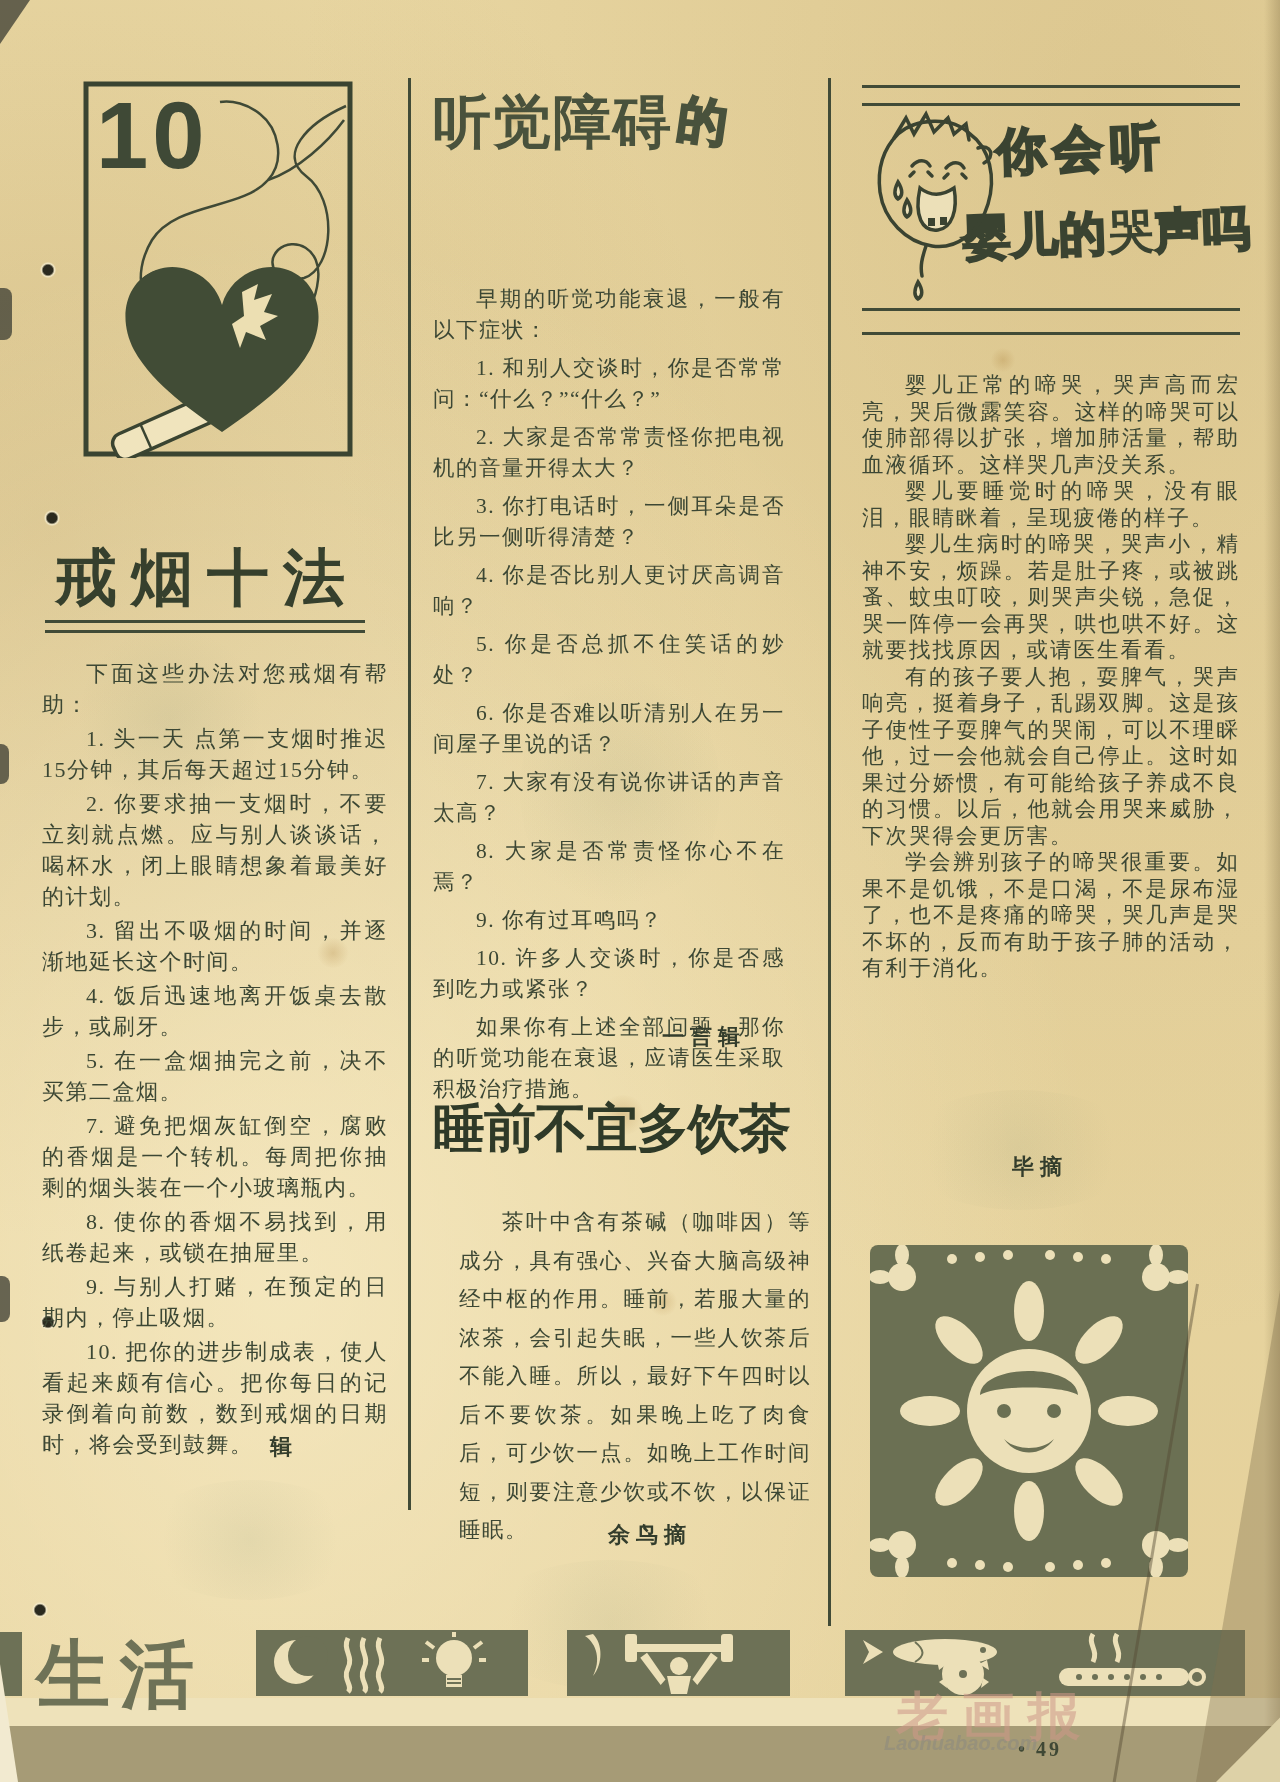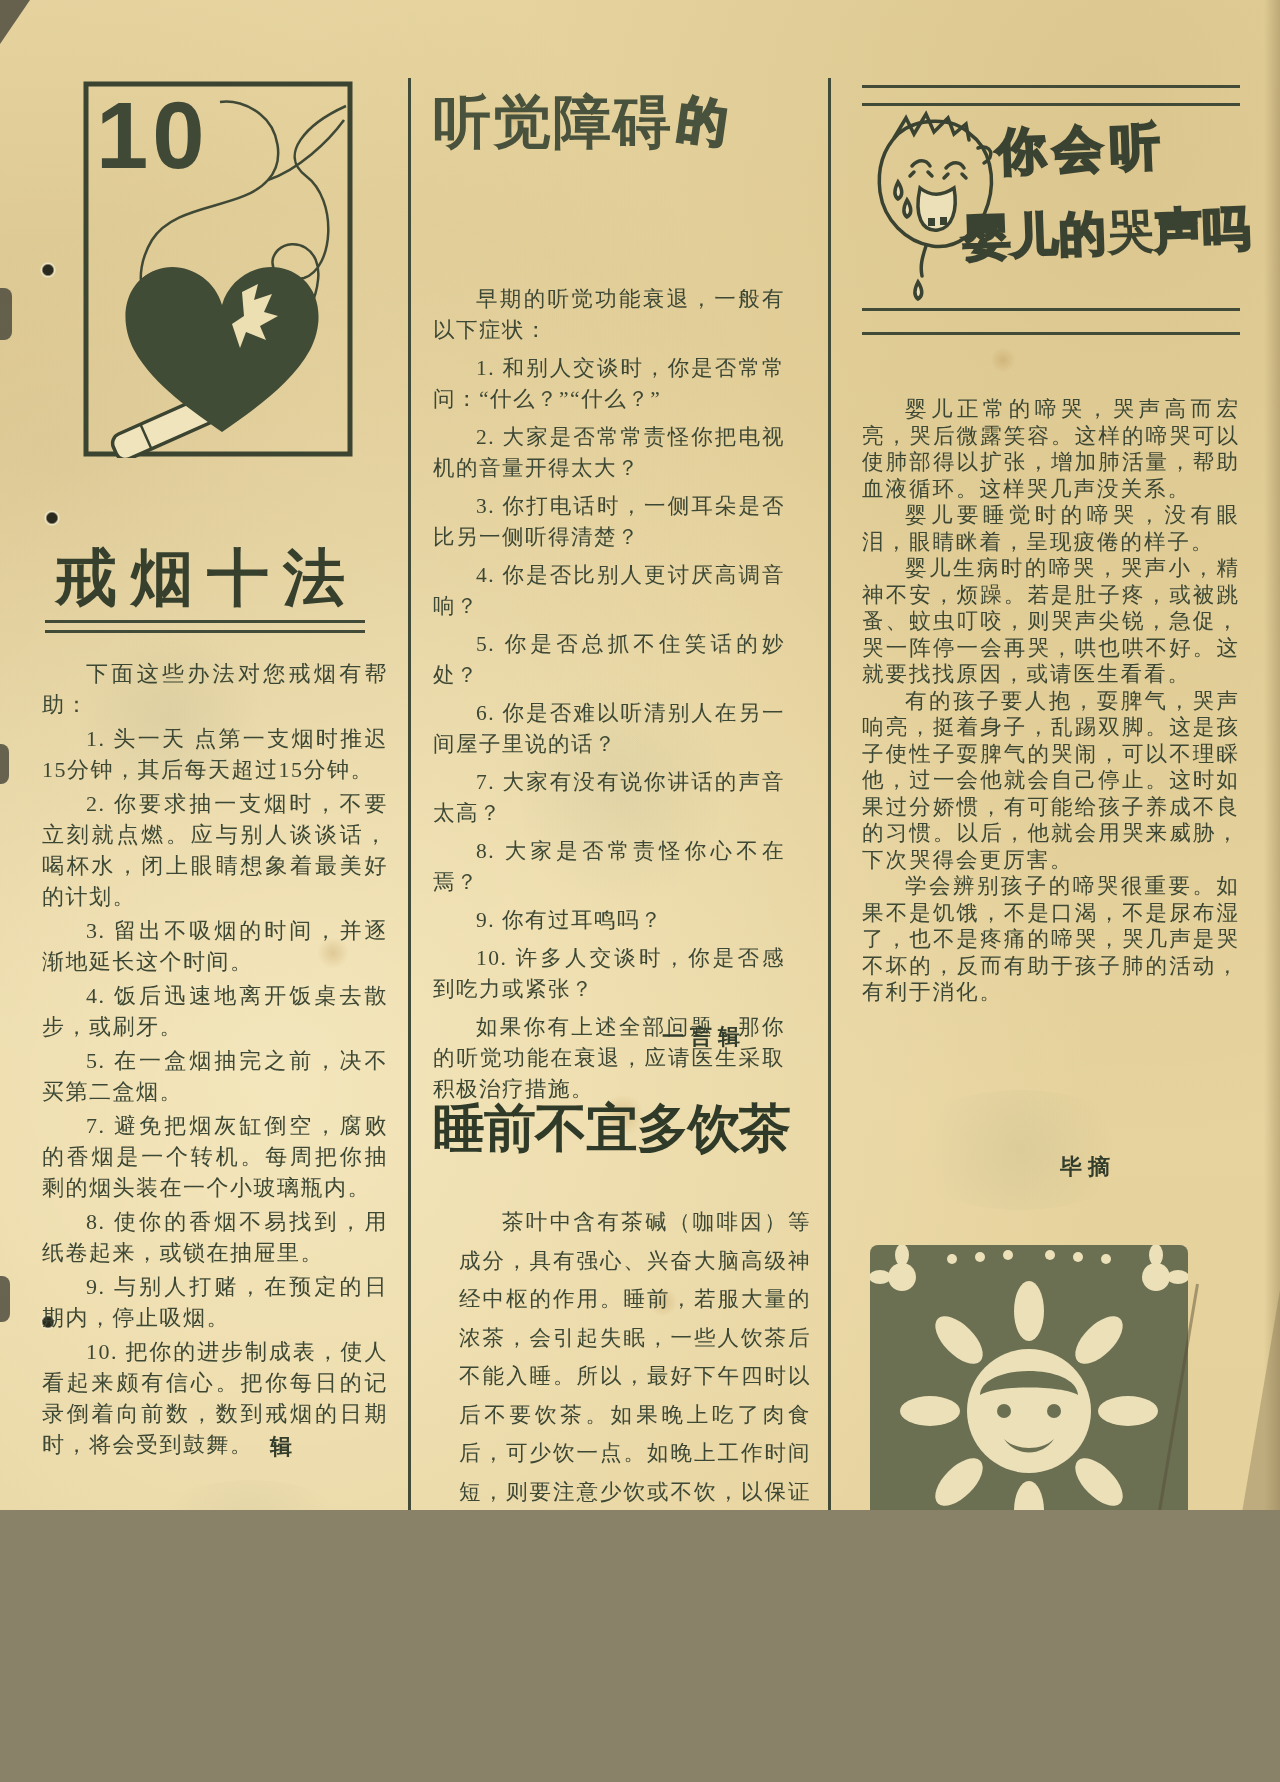--- a/index.html
+++ b/index.html
@@ -1,35 +1,35 @@
 <!DOCTYPE html>
 <html><head>
 <meta charset="utf-8">
 <style>
   html,body{margin:0;padding:0;background:#8a8268;}
-  .page{position:relative;width:1280px;height:1510px;overflow:hidden;
+  .page{position:relative;width:1280px;height:1782px;overflow:hidden;
     background:
       radial-gradient(ellipse at 22% 72%, rgba(255,246,214,0.55), transparent 58%),
       radial-gradient(ellipse at 88% 8%, rgba(186,156,92,0.28), transparent 52%),
       radial-gradient(ellipse at 4% 30%, rgba(170,140,80,0.25), transparent 40%),
       linear-gradient(#e9d7a3, #e5d19b);
     font-family:"Liberation Serif","DejaVu Serif",serif;color:#3d4733;}
   .abs{position:absolute;}
   
   .vrule{position:absolute;width:2.5px;background:#414b37;}
   .hrule{position:absolute;height:3px;background:#414b37;}
   
   .bodytext{position:absolute;text-align:justify;color:#3c4734;}
   .bodytext p{margin:0;text-indent:2em;}
   .left-body{left:42px;top:658px;width:346px;font-size:22px;line-height:31px;letter-spacing:1.5px;}
   .left-body p{margin-bottom:3px;}
   .mid-body{left:433px;top:284px;width:352px;font-size:21.5px;line-height:31px;letter-spacing:1.5px;}
   .mid-body p{margin-bottom:7px;}
   .tea-body{left:459px;top:1203px;width:352px;font-size:21.5px;line-height:38.5px;letter-spacing:1.5px;}
-  .right-body{left:862px;top:372px;width:378px;font-size:21.5px;line-height:26.5px;letter-spacing:2px;margin-top:24px;}
+  .right-body{left:862px;top:372px;width:378px;font-size:21.5px;line-height:26.5px;letter-spacing:2px;}
   .byline{position:absolute;font-weight:bold;font-size:22px;color:#333d2c;letter-spacing:6px;}
   
   .sans{font-family:"Liberation Sans","DejaVu Sans",sans-serif;}
   .left-title{left:55px;top:536px;font-size:62px;font-weight:900;letter-spacing:14px;color:#36402d;}
   .left-title-rule{left:45px;top:620px;width:320px;border-top:3px solid #414b37;border-bottom:3px solid #414b37;height:7px;}
   .hearing-title{left:433px;top:84px;width:395px;color:#49523c;}
   .hearing-l1{font-size:58px;font-weight:900;letter-spacing:2px;}
   .hearing-de{display:inline-block;font-size:50px;font-weight:900;transform:rotate(8deg) translateY(-4px);
      color:rgba(233,215,163,0.15);-webkit-text-stroke:2.5px #49523c;}
   .hearing-l2{margin-top:2px;padding-left:122px;font-size:56px;font-weight:900;letter-spacing:6px;}
@@ -185,21 +185,21 @@
   <div class="hrule" style="left:862px;top:308px;width:378px;"></div>
   <div class="hrule" style="left:862px;top:332px;width:378px;"></div>
 
   <div class="bodytext right-body">
     <p>婴儿正常的啼哭，哭声高而宏亮，哭后微露笑容。这样的啼哭可以使肺部得以扩张，增加肺活量，帮助血液循环。这样哭几声没关系。</p>
     <p>婴儿要睡觉时的啼哭，没有眼泪，眼睛眯着，呈现疲倦的样子。</p>
     <p>婴儿生病时的啼哭，哭声小，精神不安，烦躁。若是肚子疼，或被跳蚤、蚊虫叮咬，则哭声尖锐，急促，哭一阵停一会再哭，哄也哄不好。这就要找找原因，或请医生看看。</p>
     <p>有的孩子要人抱，耍脾气，哭声响亮，挺着身子，乱踢双脚。这是孩子使性子耍脾气的哭闹，可以不理睬他，过一会他就会自己停止。这时如果过分娇惯，有可能给孩子养成不良的习惯。以后，他就会用哭来威胁，下次哭得会更厉害。</p>
     <p>学会辨别孩子的啼哭很重要。如果不是饥饿，不是口渴，不是尿布湿了，也不是疼痛的啼哭，哭几声是哭不坏的，反而有助于孩子肺的活动，有利于消化。</p>
   </div>
-  <div class="byline" style="left:1060px;top:1152px;">毕摘</div>
+  <div class="byline" style="left:1012px;top:1152px;">毕摘</div>
 
   <div class="abs" style="left:870px;top:1245px;">
     <svg width="318" height="332" viewBox="0 0 318 332">
       <rect x="0" y="0" width="318" height="332" rx="8" fill="#6b7053"></rect>
       <g fill="#ece0b8">
         <g>
           <ellipse cx="159" cy="66" rx="15" ry="30"></ellipse>
           <ellipse cx="229" cy="95" rx="15" ry="30" transform="rotate(45 229 95)"></ellipse>
           <ellipse cx="258" cy="166" rx="30" ry="15"></ellipse>
           <ellipse cx="229" cy="237" rx="15" ry="30" transform="rotate(-45 229 237)"></ellipse>

